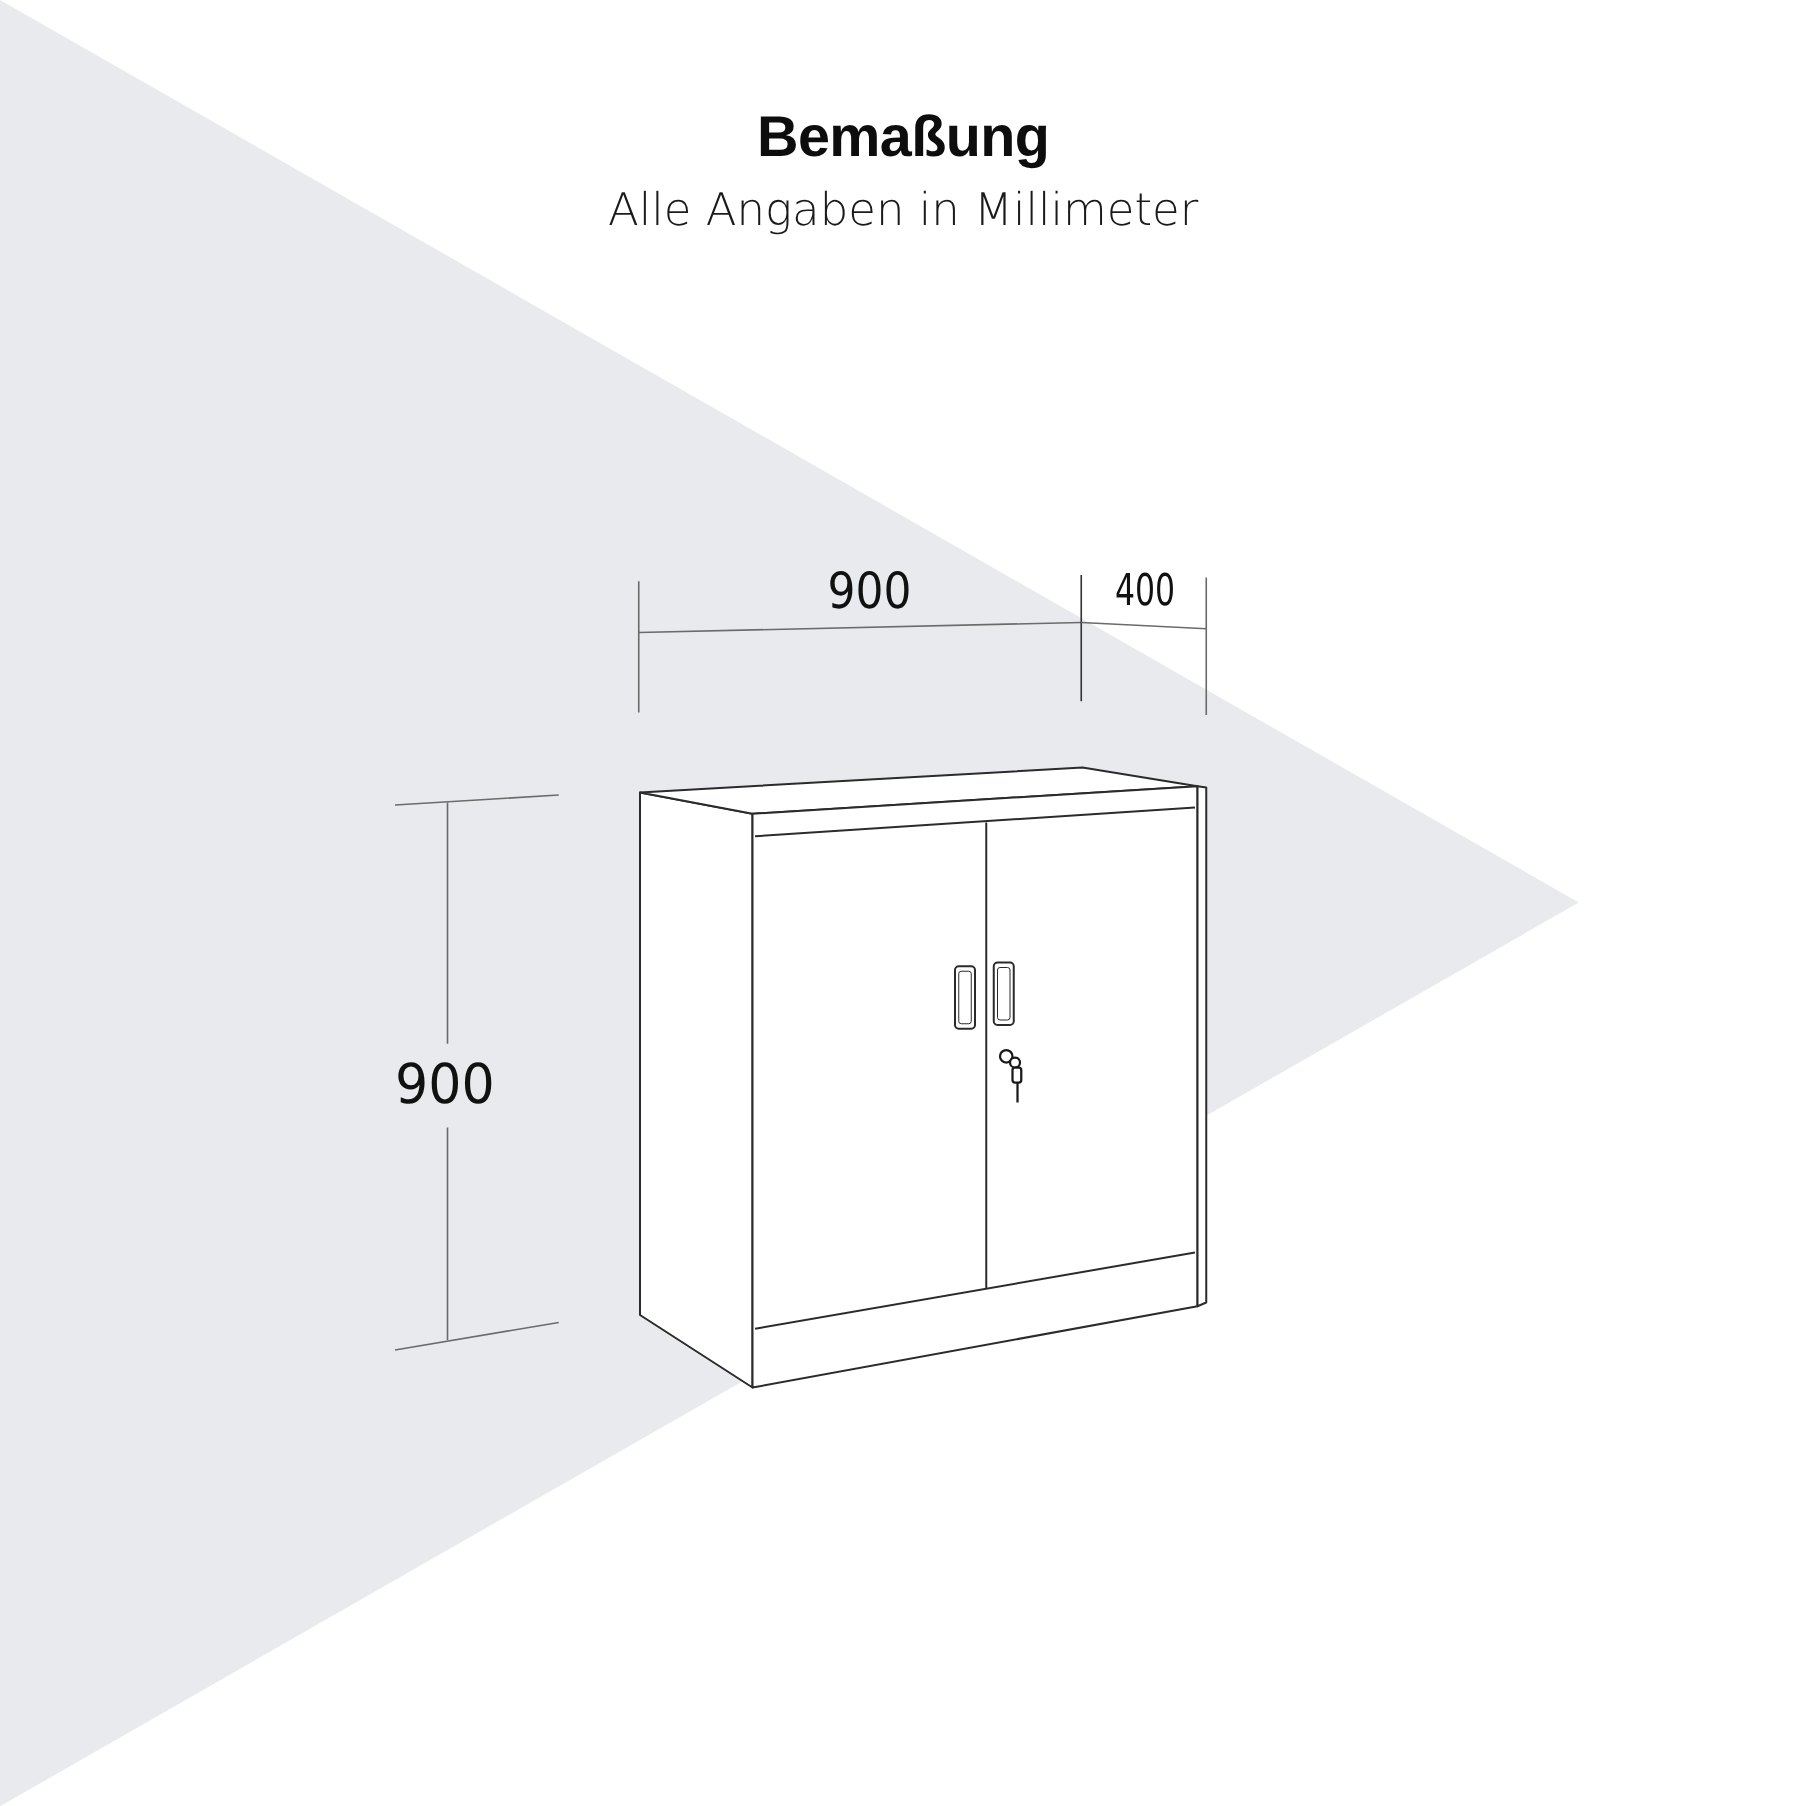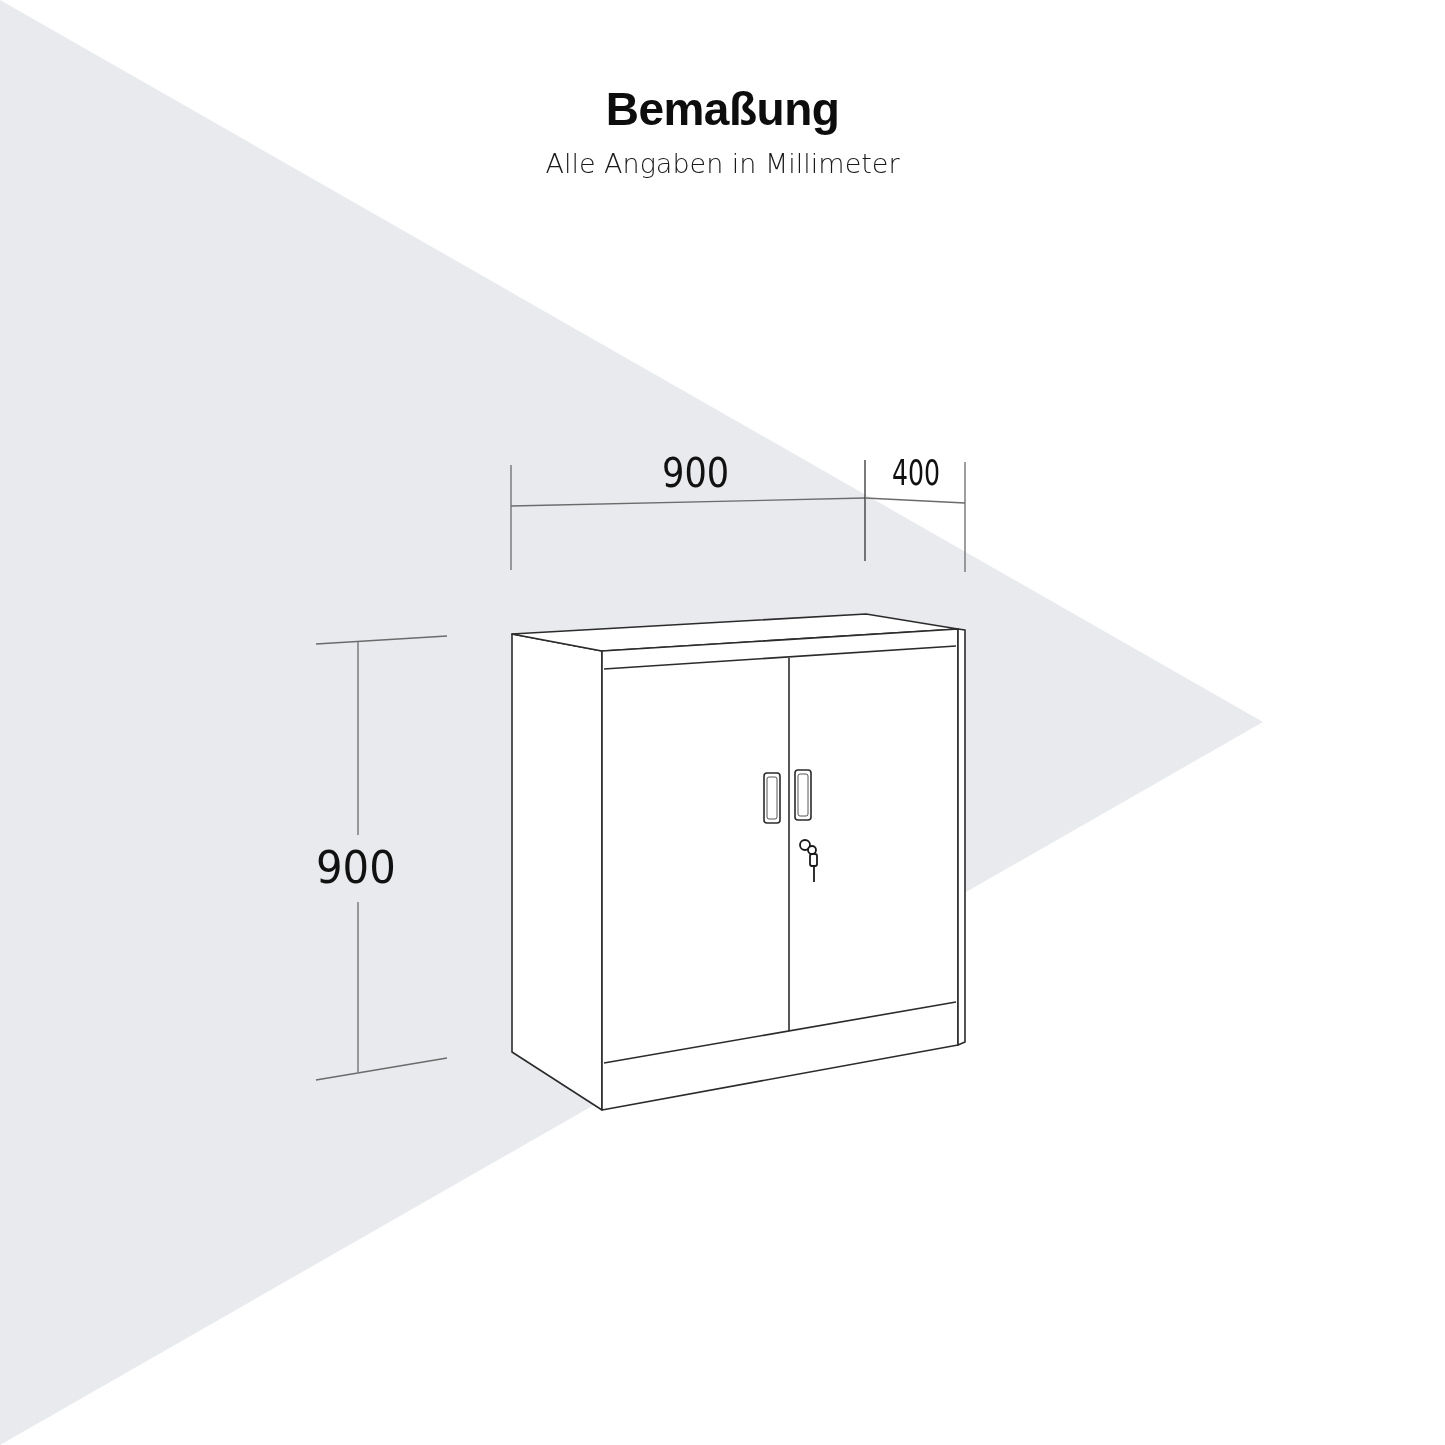--- a/index.html
+++ b/index.html
@@ -1,21 +1,21 @@
 <!DOCTYPE html>
 <html><head>
 <meta charset="utf-8">
 <style>
   html, body { margin: 0; padding: 0; background: #ffffff; }
   .canvas { position: relative; width: 1445px; height: 1445px; overflow: hidden; background: #ffffff; }
   .bg { position: absolute; left: 0; top: 0; }
   .title { position: absolute; left: 0; width: 1445px; top: 82px; text-align: center;
     font-family: Liberation Sans, sans-serif; font-weight: bold; font-size: 46px; color: #0d0d0d; letter-spacing: -0.5px; }
   .subtitle { position: absolute; left: 0; width: 1445px; top: 148px; text-align: center;
-    font-family: "DejaVu Sans", sans-serif; font-size: 27px; color: #1a1a1a; font-weight: 300; }
+    font-family: "DejaVu Sans", sans-serif; font-size: 36px; color: #1a1a1a; font-weight: 300; }
   .dim { position: absolute; font-family: "DejaVu Sans", sans-serif; color: #111; transform-origin: left top; }
   .dim-w { left: 662px; top: 450px; font-size: 40px; transform: scaleX(0.88); }
   .dim-d { left: 892px; top: 453px; font-size: 35px; transform: scaleX(0.72); }
   .dim-h { left: 316px; top: 842px; font-size: 44px; transform: scaleX(0.95); }
   svg { position: absolute; left: 0; top: 0; }
 </style>
 </head>
 <body>
 
 <div class="canvas">

